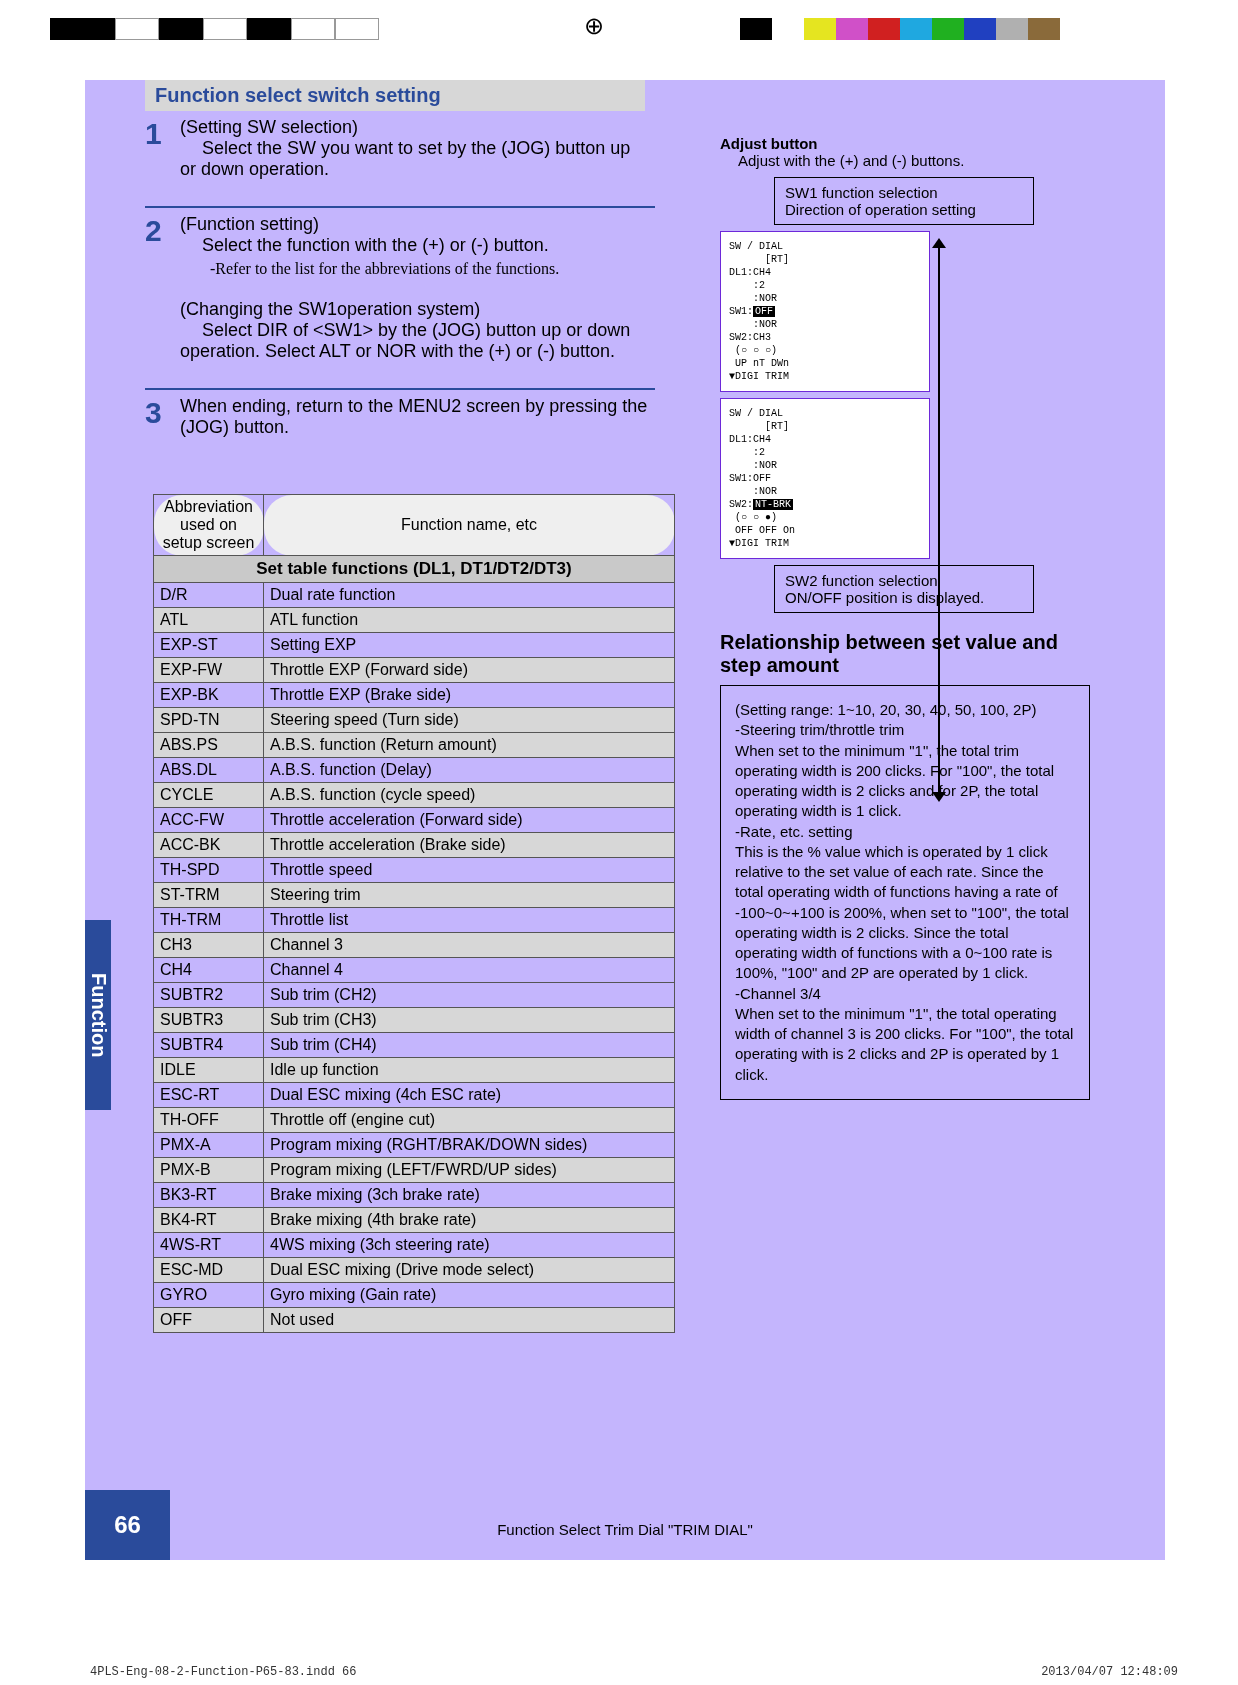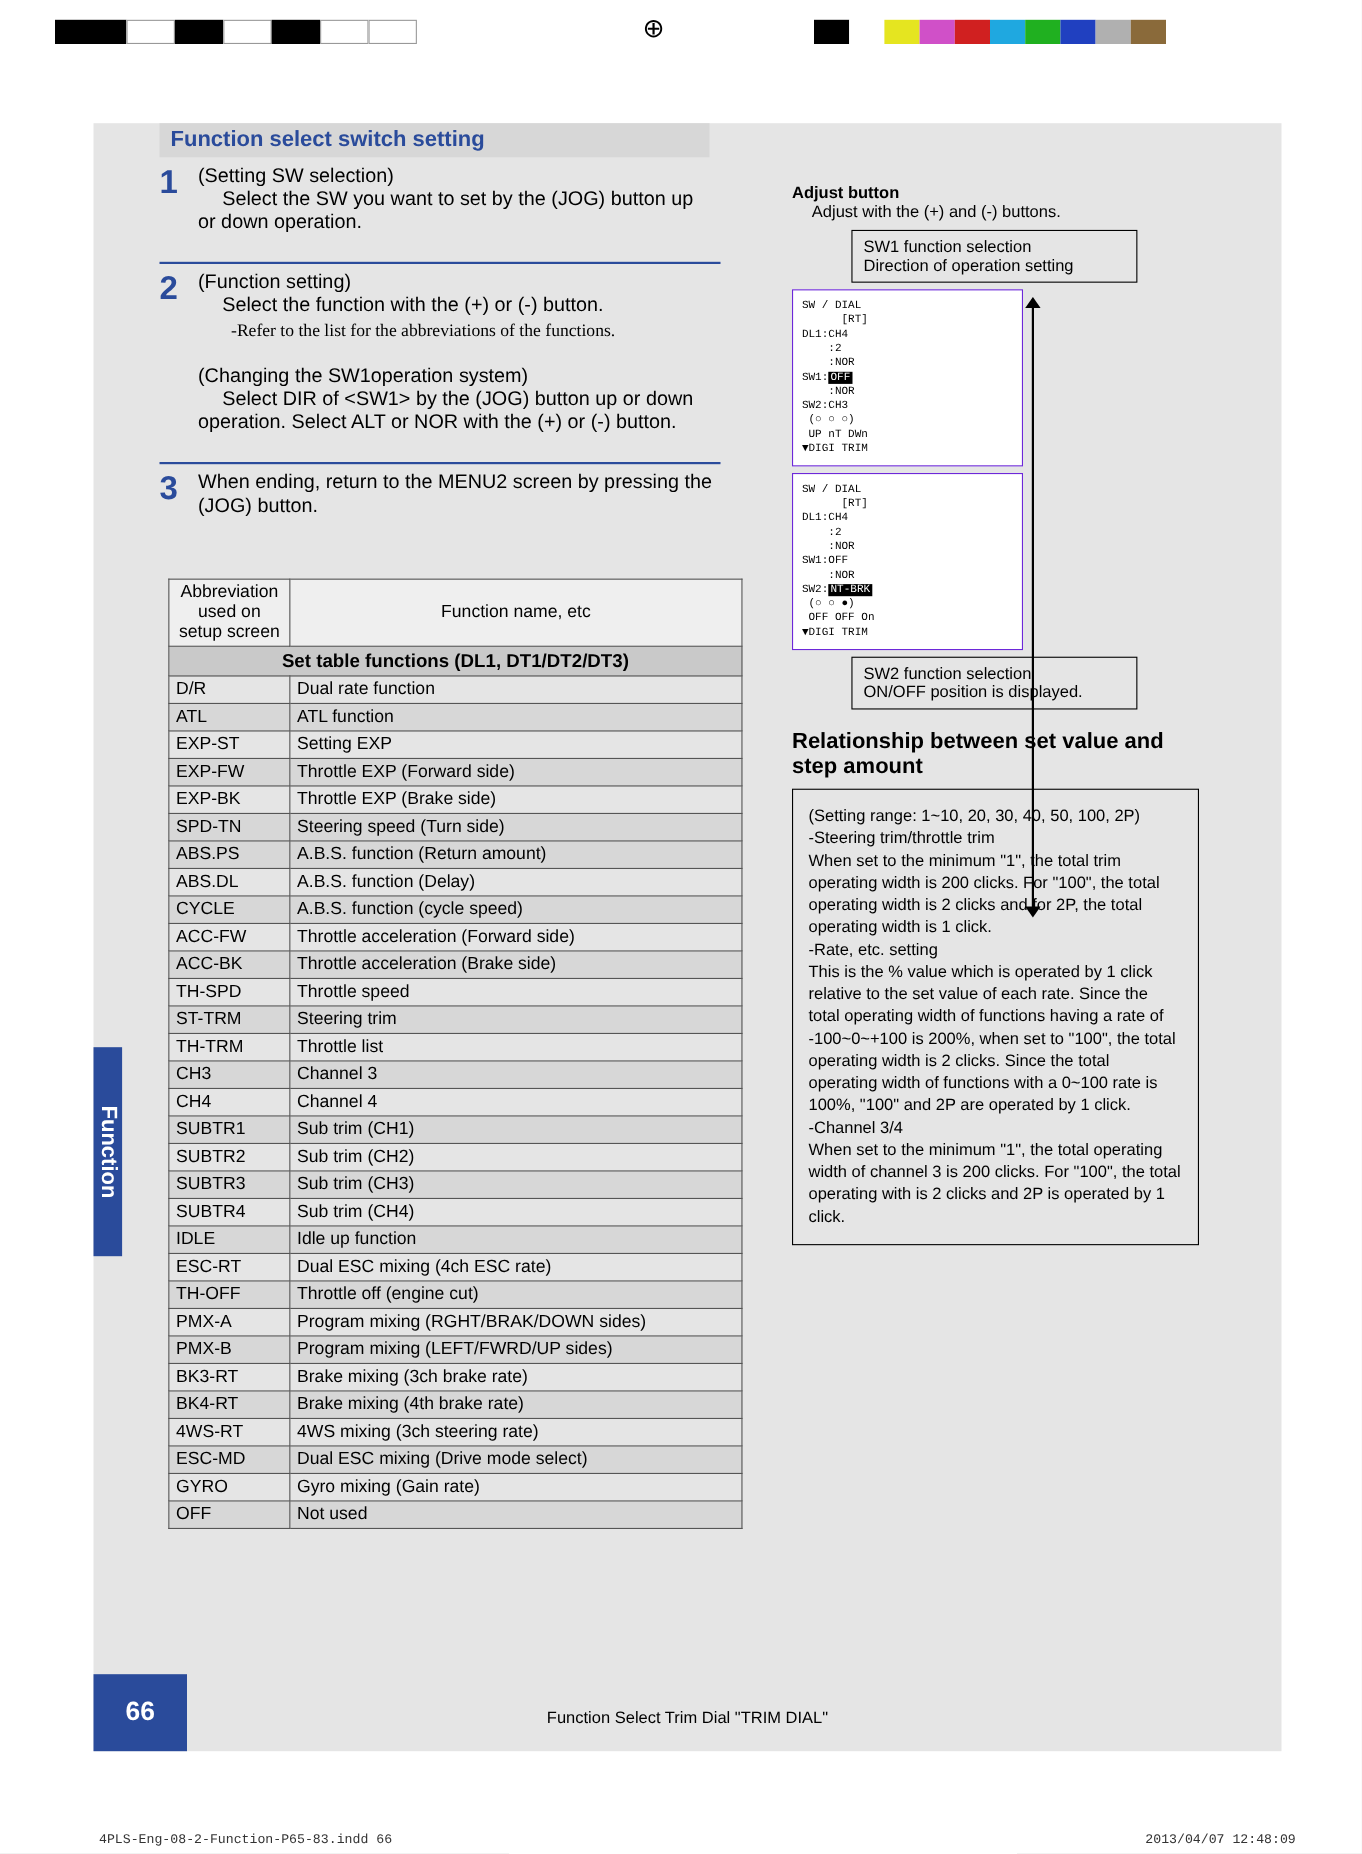--- a/index.html
+++ b/index.html
@@ -25,22 +25,21 @@
   .topbar .w2 { left:203px; width:44px; background:#fff; border:1px solid #999; }
   .topbar .b3 { left:247px; width:44px; background:#000; }
   .topbar .w3 { left:291px; width:44px; background:#fff; border:1px solid #999; }
   .topbar .w4 { left:335px; width:44px; background:#fff; border:1px solid #999; }
   .topbar .cross { position:absolute; left:584px; top:-6px; font-size:24px; color:#000;}
   .colorbar { position:absolute; top:0; left:740px; height:22px; display:flex; }
   .colorbar span { width:32px; height:22px; display:block; }
   .page {
     position: absolute;
     top: 80px; left: 85px; width: 1080px; height: 1480px;
-    background: #e5e5e5;
-    margin-top: 32px;
+    background: #c4b5fd;
   }
   .section-head {
     background:#d7d7d7;
     color:#2a4b9b;
     font-weight:bold;
     font-size:20px;
     padding:4px 10px;
     margin-left:60px;
     width:500px;
   }
@@ -48,21 +47,21 @@
   .step { border-bottom:2px solid #2a4b9b; padding:6px 0 26px 0; }
   .step:last-child { border-bottom:none;}
   .stepnum { color:#2a4b9b; font-weight:bold; font-size:30px; display:inline-block; width:26px; vertical-align:top;}
   .steptext { display:inline-block; width:470px; vertical-align:top; margin-left:4px;}
   .steptext .sub { margin-left:22px; font-size:18px; }
   .refer { font-family:"Times New Roman",serif; font-size:16px; margin-left:30px; margin-top:4px;}
   .table-wrap { margin-left:68px; margin-top:30px; width:522px; }
   table.funcs { width:100%; border-collapse:collapse; font-size:16px; }
   table.funcs th, table.funcs td { border:1px solid #555; padding:3px 6px; text-align:left; }
   table.funcs .titlehdr { background:#c9c9c9; text-align:center; font-weight:bold; font-size:17px;}
-  table.funcs thead th { background:#efefef; font-weight:normal; text-align:center; }
+  table.funcs thead th { background:#efefef; font-weight:normal; text-align:center;border-radius:28px; }
   table.funcs tr.shade td { background:#d7d7d7; }
   .right { position:absolute; left:635px; top:55px; width:370px; font-size:16px; }
   .adjust-title { font-weight:bold; font-size:15px; }
   .adjust-text { font-size:15px; margin-left:18px; margin-bottom:8px; }
   .sw1box, .sw2box { border:1px solid #000; padding:6px 10px; font-size:15px; margin-left:54px; width:260px; }
   .lcdbox { border:1px solid #6d28d9; background:#fff; width:210px; padding:8px; font-family:"Courier New",monospace; font-size:10px; margin-left:0; margin-top:6px; margin-bottom:6px; white-space:pre; line-height:1.3; }
   .lcdbox .hlw { background:#000; color:#fff; padding:0 2px;}
   .relhead { font-weight:bold; font-size:20px; margin-top:18px; }
   .relbox { border:1px solid #000; padding:14px; font-size:15px; margin-top:8px; line-height:1.35; }
   .footer { position:absolute; bottom:22px; left:0; width:100%; text-align:center; font-size:15px; }
@@ -203,24 +202,20 @@
             <td>Throttle list</td>
           </tr>
           <tr class="shade">
             <td>CH3</td>
             <td>Channel 3</td>
           </tr>
           <tr>
             <td>CH4</td>
             <td>Channel 4</td>
           </tr>
-          <tr class="shade">
-            <td>SUBTR1</td>
-            <td>Sub trim (CH1)</td>
-          </tr>
           <tr>
             <td>SUBTR2</td>
             <td>Sub trim (CH2)</td>
           </tr>
           <tr class="shade">
             <td>SUBTR3</td>
             <td>Sub trim (CH3)</td>
           </tr>
           <tr>
             <td>SUBTR4</td>

